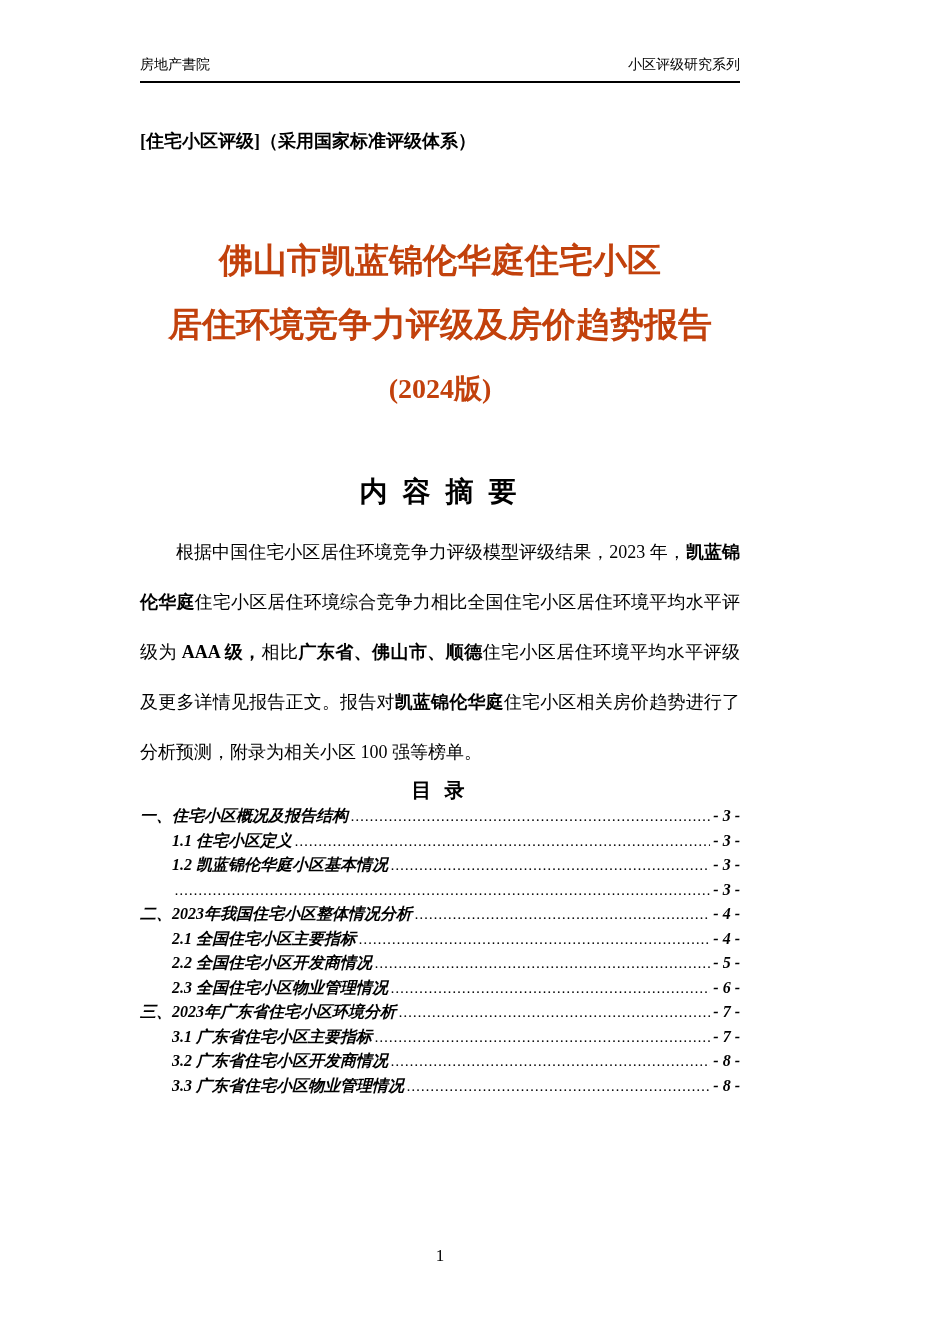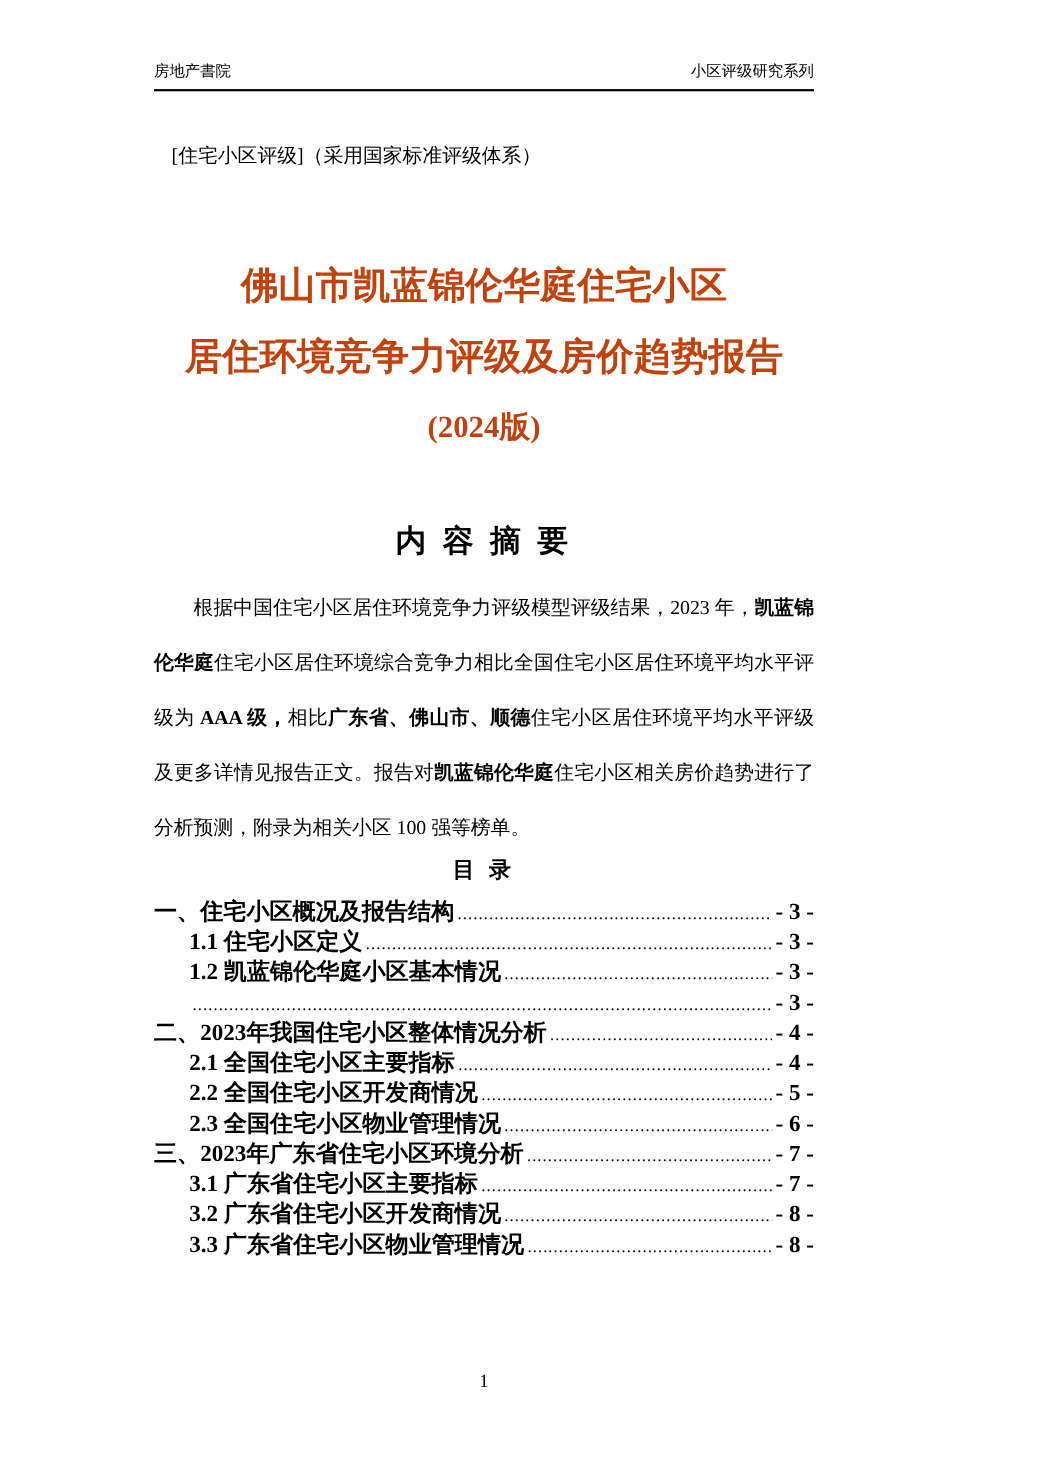--- a/index.html
+++ b/index.html
@@ -22,23 +22,22 @@
     align-items: flex-end;
     font-size: 14px;
   }
   .header-rule {
     border: none;
     border-top: 2px solid #000;
     margin-top: 7px;
   }
   .report-label {
     margin-top: 46px;
-    font-weight: normal;
+    font-weight: bold;
     font-size: 18px;
-    margin-left: 16px;
   }
   .title-block {
     margin-top: 76px;
     text-align: center;
     font-weight: bold;
     color: #0000CC;
   }
   .title-line {
     font-size: 34px;
     line-height: 64px;
@@ -62,23 +61,23 @@
     text-indent: 2em;
   }
   .summary-paragraph .bold { font-weight: bold; }
   .toc-heading {
     text-align: center;
     font-size: 20px;
     font-weight: bold;
     letter-spacing: 4px;
   }
   .toc {
-    margin-top: 12px;
-    font-size: 21px;
+    font-size: 16px;
     font-weight: bold;
+    font-style: italic;
   }
   .toc-row {
     display: flex;
     align-items: baseline;
     line-height: 24.5px;
     cursor: pointer;
   }
   .toc-row.level2 { padding-left: 32px; }
   .toc-label { white-space: nowrap; }
   .toc-dots {

